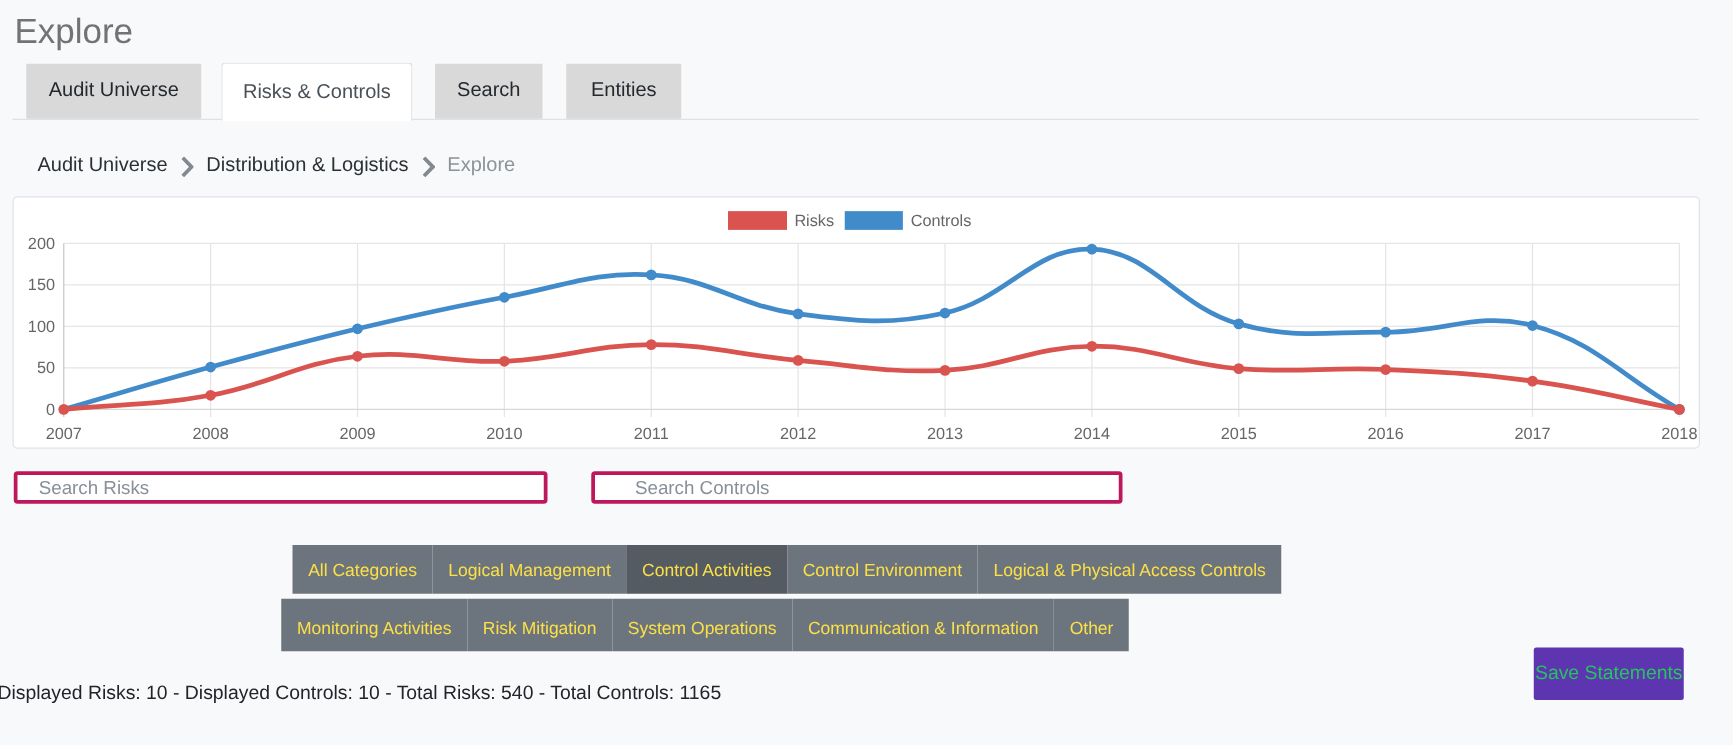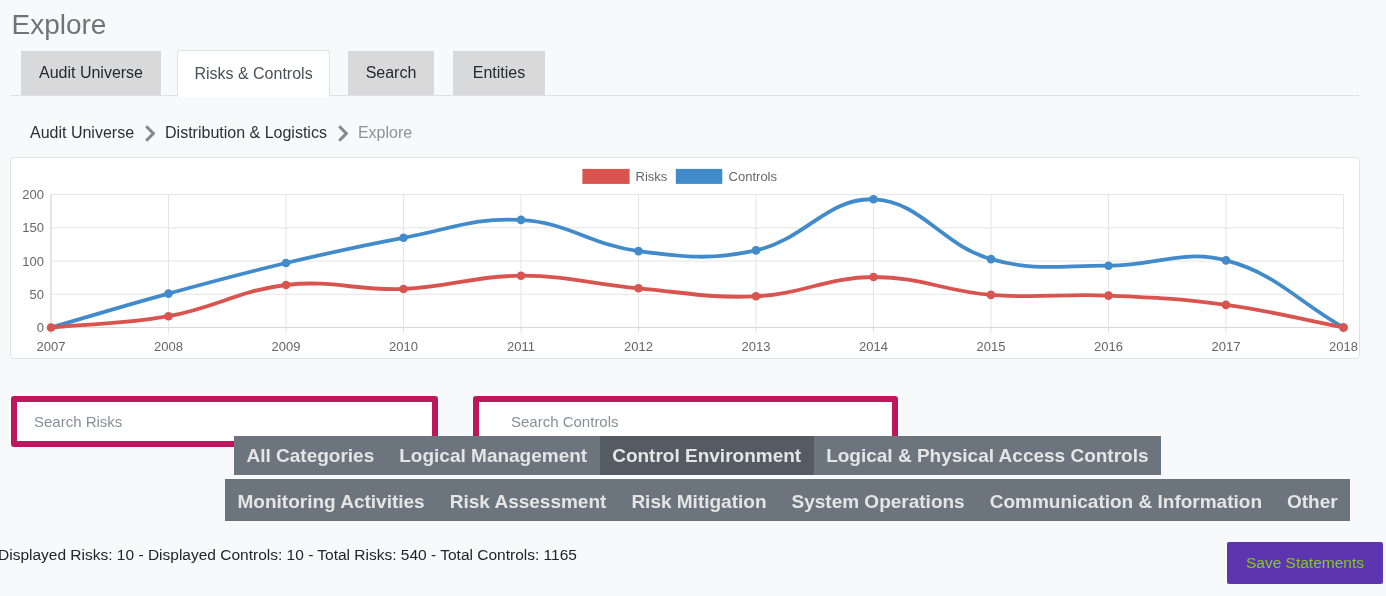--- a/index.html
+++ b/index.html
@@ -6,27 +6,27 @@
 body{width:1386px;height:596px;background:#f8f9fa;font-family:"Liberation Sans",sans-serif;position:relative;overflow:hidden;color:#212529;}
 .abs{position:absolute;}
 .title{left:11.5px;top:8.5px;font-size:28px;color:#737373;}
 .tab{top:51px;height:44px;background:#d9d9d9;color:#24292e;font-size:16px;display:flex;align-items:center;justify-content:center;}
 .tab.active{top:50px;background:#fff;border:1px solid #dee2e6;border-bottom:none;height:47px;color:#495057;border-radius:3px 3px 0 0;z-index:2;}
 .tabline{top:95px;left:10px;width:1349px;height:1px;background:#dee2e6;}
 .crumb{top:123px;left:30px;display:flex;align-items:center;font-size:16px;color:#2b3035;height:20px;}
 .crumb .sep{margin:0 10px;display:flex;align-items:center;}
 .crumb .muted{color:#8d9299;}
 .card{left:10px;top:157px;width:1348px;height:200px;background:#fff;border:1px solid #dfe2e6;border-radius:4px;}
-.inp{top:396px;height:51px;background:#fff;border:6px solid #be185d;border-radius:3px;font-size:15px;color:#878f98;display:flex;align-items:center;padding-left:17px;box-sizing:border-box;}
+.inp{top:377px;height:26px;background:#fff;border:3px solid #be185d;border-radius:3px;font-size:15px;color:#878f98;display:flex;align-items:center;padding-left:17px;box-sizing:border-box;}
 .btnrow{display:flex;}
-.btn{background:#6c757d;color:#e5e5e5;font-weight:bold;font-size:19px;display:flex;align-items:center;padding:0 12.5px;white-space:nowrap;}
+.btn{background:#6c757d;color:#fde047;font-weight:normal;font-size:14px;display:flex;align-items:center;padding:0 12.5px;white-space:nowrap;}
 .btn.dark{background:#545b62;}
 .r2 .btn{padding-top:3px;}
 .footer{left:-2px;top:545.5px;font-size:15.5px;color:#212529;}
-.save{left:1227px;top:542px;width:156px;height:42px;background:#5e35b1;color:#84cc16;font-size:15.5px;display:flex;align-items:center;justify-content:center;border-radius:2px;}
+.save{left:1227px;top:518px;width:120px;height:42px;background:#5e35b1;color:#22c55e;font-size:15.5px;display:flex;align-items:center;justify-content:center;border-radius:2px;}
 </style>
 </head>
 <body>
 <div class="abs title">Explore</div>
 
 <div class="abs tab" style="left:21px;width:140px;">Audit Universe</div>
 <div class="abs tab active" style="left:177px;width:153px;box-sizing:border-box;">Risks &amp; Controls</div>
 <div class="abs tab" style="left:348px;width:86px;">Search</div>
 <div class="abs tab" style="left:453px;width:92px;">Entities</div>
 <div class="abs tabline"></div>
@@ -132,26 +132,26 @@
       <circle cx="1332.5" cy="169.5" r="4.3"></circle>
   </g>
 </svg>
 
 <div class="abs inp" style="left:11px;width:427px;">Search Risks</div>
 <div class="abs inp" style="left:473px;width:425px;padding-left:32px;">Search Controls</div>
 
 <div class="abs btnrow" style="left:234px;top:436px;height:39px;">
   <div class="btn">All Categories</div>
   <div class="btn">Logical Management</div>
-  <div class="btn dark">Control Environment</div>
+  <div class="btn dark">Control Activities</div>
+  <div class="btn">Control Environment</div>
   <div class="btn">Logical &amp; Physical Access Controls</div>
 </div>
 <div class="abs btnrow r2" style="left:225px;top:479px;height:42px;">
   <div class="btn">Monitoring Activities</div>
-  <div class="btn">Risk Assessment</div>
   <div class="btn">Risk Mitigation</div>
   <div class="btn">System Operations</div>
   <div class="btn">Communication &amp; Information</div>
   <div class="btn">Other</div>
 </div>
 
 <div class="abs footer">Displayed Risks: 10 - Displayed Controls: 10 - Total Risks: 540 - Total Controls: 1165</div>
 <div class="abs save">Save Statements</div>
 
 </body></html>

